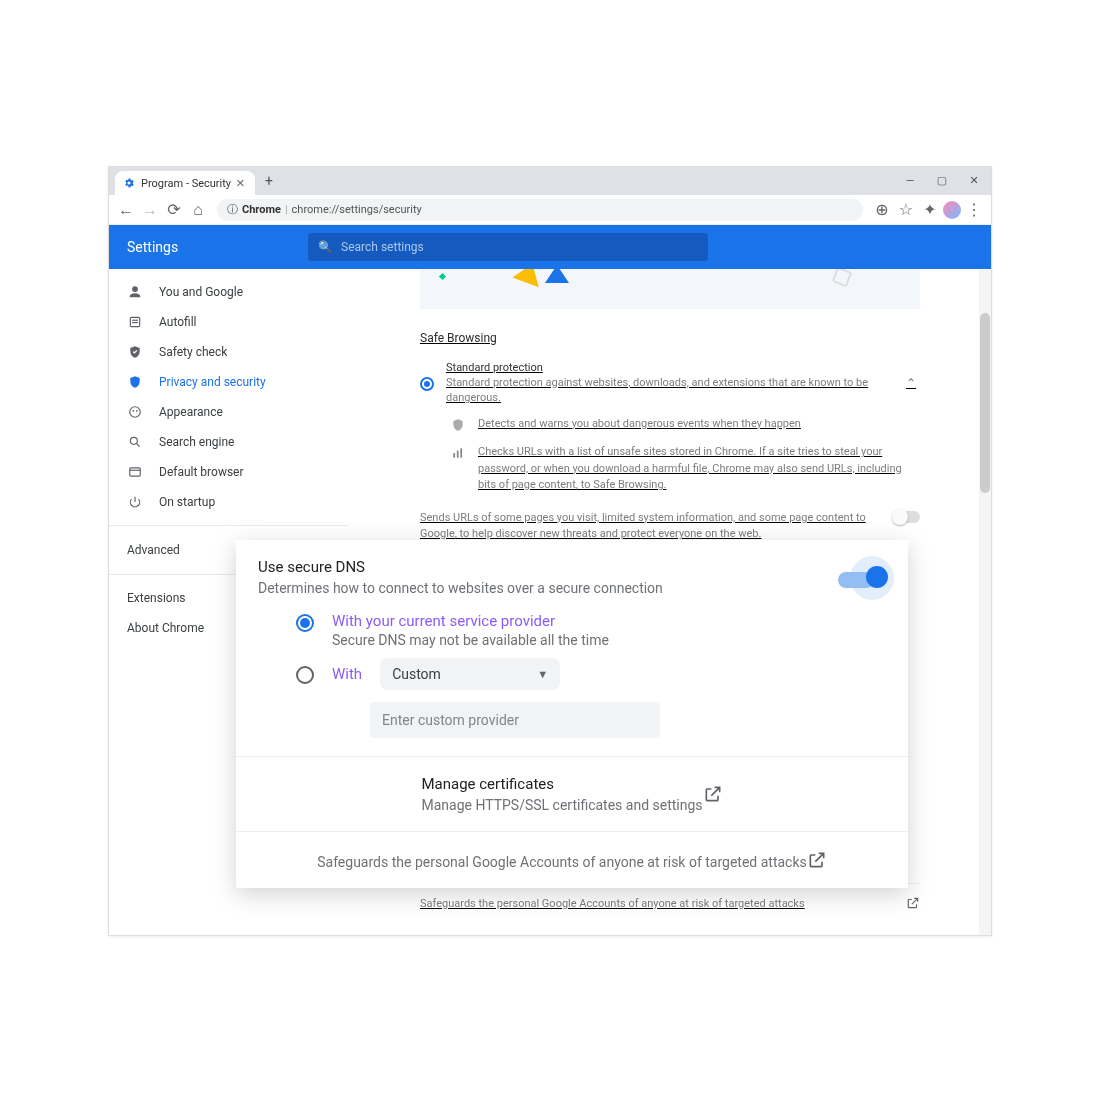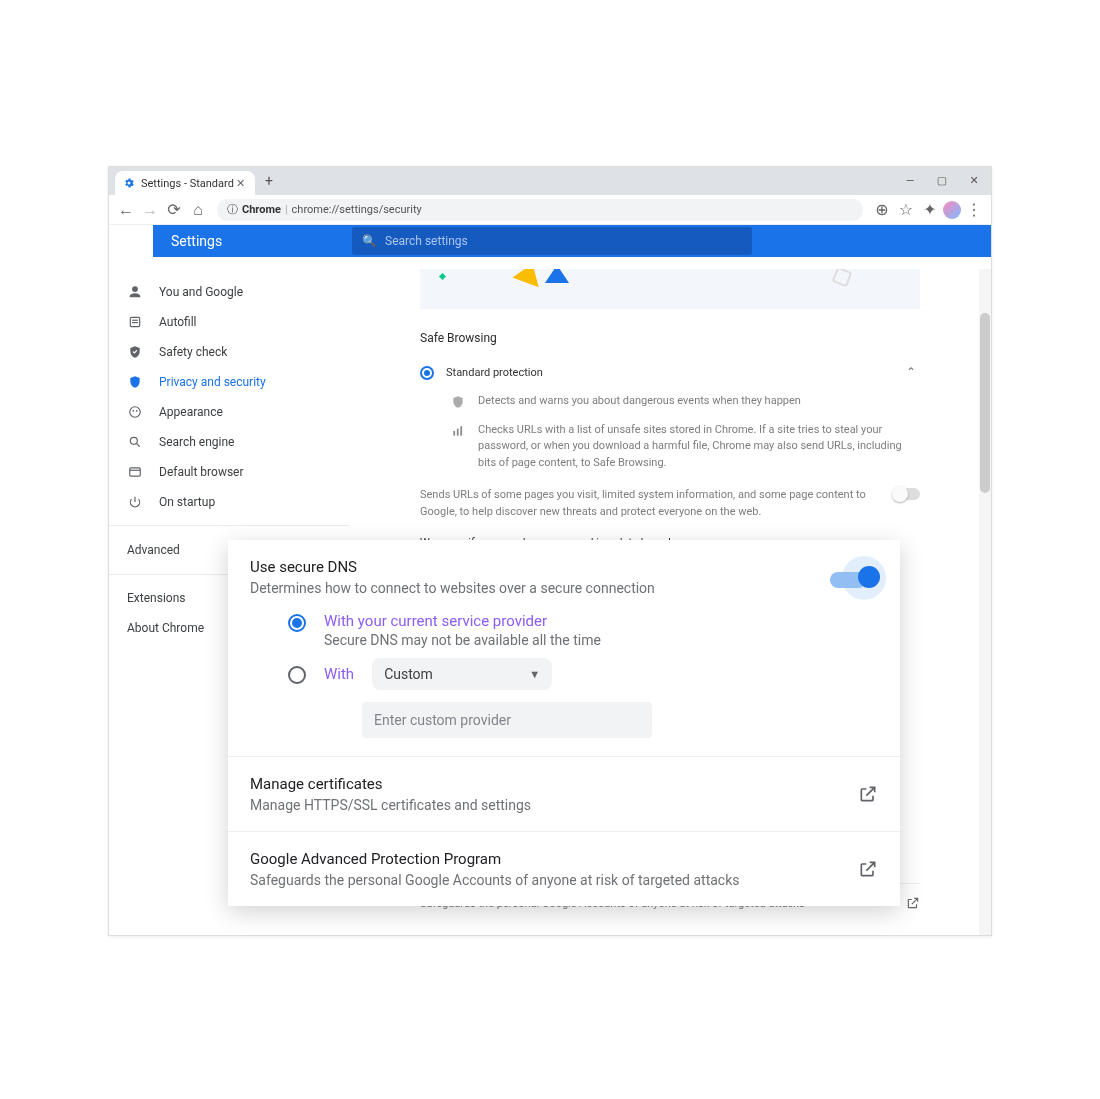--- a/index.html
+++ b/index.html
@@ -16,36 +16,36 @@
 
   .toolbar { height: 30px; display:flex; align-items:center; padding: 0 6px; border-bottom: 1px solid #eee; gap:2px; background: #fff;}
   .tbtn{width:22px;height:22px;display:flex;align-items:center;justify-content:center;color:#666;border-radius:50%;}
   .tbtn.dis{color:#bbb;}
   .addressarea{flex:1;display:flex;align-items:center;height:22px;background:#f1f3f4;border-radius:12px;padding:0 10px;margin:0 6px;font-size:11px;color:#555;gap:4px;}
   .addressarea .urlhost{color:#333;font-weight:bold;}
   .toolbar-right{display:flex;gap:2px;align-items:center;}
   .avatar-ico{width:18px;height:18px;border-radius:50%;background:linear-gradient(135deg,#f8b,#7bf);}
 
   .app { position: relative; height: calc(100% - 58px); background: #fff; }
-  .header { height:32px; background:#1a73e8; display:flex; align-items:center; color:#fff; padding:0 18px;margin-left:44px; }
+  .header { height:44px; background:#1a73e8; display:flex; align-items:center; color:#fff; padding:0 18px; }
   .header-title{font-size:14px;}
   .search-wrap{flex:0 0 400px; margin-left: 130px;}
   .search-box{height:28px;background:#155bbf;border-radius:3px;display:flex;align-items:center;padding:0 10px;color:#a9c5f0;font-size:12px;gap:8px;}
 
   .sidebar{position:absolute;left:0;top:44px;bottom:0;width:240px;padding-top:8px;font-size:12px;color:#3c4043;}
   .side-item{display:flex;align-items:center;height:30px;padding:0 18px;gap:16px;cursor:pointer;}
   .side-item.active{color:#1a73e8;}
   .side-ico{width:16px;display:flex;justify-content:center;color:#5f6368;}
   .side-item.active .side-ico{color:#1a73e8;}
   .side-sep{border-top:1px solid #e8eaed;margin:8px 0;}
   .adv-row{display:flex;align-items:center;justify-content:space-between;padding:0 18px;height:32px;color:#3c4043;cursor:pointer;}
   .ext-row{display:flex;align-items:center;justify-content:space-between;padding:0 18px;height:30px;color:#3c4043;}
 
   .content{position:absolute;left:240px;right:0;top:44px;bottom:0;overflow:hidden;}
-  .card-wrap{width:500px;margin:0 auto;}
+  .card-wrap{width:500px;margin:0 auto;text-decoration:underline;}
   .hero-area{height:40px;position:relative;background:#f3f6fb;overflow:hidden;}
   .hero-area .y-tri{position:absolute;left:95px;top:-6px;width:0;height:0;border-left:14px solid transparent;border-right:14px solid transparent;border-bottom:20px solid #fbbc04;transform:rotate(20deg);}
   .hero-area .b-tri{position:absolute;left:125px;top:-4px;width:0;height:0;border-left:12px solid transparent;border-right:12px solid transparent;border-bottom:18px solid #1a73e8;}
   .hero-area .hex{position:absolute;right:70px;top:0;width:16px;height:16px;border:2px solid #ddd;border-radius:3px;transform:rotate(22deg);}
   .hero-area .dot{position:absolute;left:20px;top:5px;width:5px;height:5px;background:#0c8;transform:rotate(45deg);}
   .section{padding:14px 0 4px 0;}
   .sec-title{font-size:12px;color:#2c2c2c;padding:8px 0 12px 0;}
   .radio-row{display:flex;gap:12px;padding:4px 0;align-items:center;}
   .radio-dot{width:14px;height:14px;border:2px solid #1a73e8;border-radius:50%;display:flex;align-items:center;justify-content:center;flex-shrink:0;margin-top:2px;}
   .radio-dot .inner{width:6px;height:6px;border-radius:50%;background:#1a73e8;}
@@ -62,52 +62,52 @@
   .toggle-off{width:26px;height:12px;border-radius:6px;background:#ddd;position:relative;margin-top:3px;flex-shrink:0;}
   .toggle-off::after{content:"";position:absolute;left:-2px;top:-2px;width:16px;height:16px;border-radius:50%;background:#fafafa;box-shadow:0 1px 2px rgba(0,0,0,0.3);}
   .warn-cut{font-size:11px;color:#333;padding-top:8px;}
   .bottom-row{display:flex;align-items:center;justify-content:space-between;border-top:1px solid #eee;padding:12px 0;font-size:11px;}
   .br-text{color:#7d7d7d;line-height:1.5;}
   .br-link{color:#666;}
   .scrollbar{position:absolute;right:0;top:0;bottom:0;width:12px;background:#f5f5f5;}
   .scrollthumb{position:absolute;right:1px;width:10px;height:180px;top:44px;background:#ccc;border-radius:5px;}
 
   
-  .overlay{position:absolute;left:228px;top:540px;width:672px;background:#fff;box-shadow:0 6px 24px rgba(0,0,0,0.18);border-radius:1px;z-index:10;}
+  .overlay{position:absolute;left:236px;top:540px;width:672px;background:#fff;box-shadow:0 6px 24px rgba(0,0,0,0.18);border-radius:1px;z-index:10;}
   .ov-section{padding:18px 22px;border-bottom:1px solid #eceef0;}
   .ov-section:last-child{border-bottom:none;}
   .ov-row-top{display:flex;justify-content:space-between;align-items:flex-start;}
   .ov-h{font-size:15px;color:#202124;}
   .ov-sub{font-size:14px;color:#6e7175;margin-top:4px;}
   .big-toggle{position:relative;width:48px;height:44px;flex-shrink:0;}
   .big-toggle .halo{position:absolute;right:-8px;top:-2px;width:44px;height:44px;border-radius:50%;background:rgba(26,115,232,0.12);}
   .big-toggle .track{position:absolute;left:0;top:14px;width:36px;height:16px;border-radius:10px;background:#93bef3;}
   .big-toggle .knob{position:absolute;right:-2px;top:8px;width:22px;height:22px;border-radius:50%;background:#1a73e8;}
   .ov-radio-row{display:flex;align-items:flex-start;gap:18px;padding:10px 0 0 38px;}
   .ov-radio{width:18px;height:18px;border:2px solid #5f6368;border-radius:50%;display:flex;align-items:center;justify-content:center;flex-shrink:0;margin-top:2px;}
   .ov-radio.sel{border-color:#1a73e8;}
   .ov-radio.sel .dot{width:10px;height:10px;border-radius:50%;background:#1a73e8;}
   .ov-r-label{font-size:15px;color:#8b5cf6;}
   .ov-r-sub{font-size:14px;color:#6e7175;margin-top:2px;}
   .ov-select{background:#f1f3f4;padding:8px 12px;border-radius:8px;display:flex;align-items:center;justify-content:space-between;width:180px;font-size:14px;color:#3c4043;}
   .ov-input{margin:12px 0 0 112px;background:#f1f3f4;padding:10px 12px;border-radius:4px;width:290px;font-size:14px;color:#80868b;}
-  .ov-link-row{display:flex;justify-content:space-between;align-items:center;}
+  .ov-link-row{display:flex;justify-content:center;align-items:center;}
   .ext-icon{width:20px;height:20px;color:#5f6368;}
 </style>
 </head>
 <body>
 
 <div class="window">
 
   <div class="tabbar">
     <div class="tab">
       <svg viewBox="0 0 24 24">
           <path fill="#1a73e8" d="M19.4 13a7.5 7.5 0 000-2l2-1.6-2-3.4-2.4 1a7.4 7.4 0 00-1.7-1L15 3h-4l-.3 2.6a7.4 7.4 0 00-1.7 1l-2.4-1-2 3.4L6.6 11a7.5 7.5 0 000 2l-2 1.6 2 3.4 2.4-1a7.4 7.4 0 001.7 1L11 21h4l.3-2.6a7.4 7.4 0 001.7-1l2.4 1 2-3.4zM12 15a3 3 0 110-6 3 3 0 010 6z"></path>
         </svg>
-      <span>Settings - Standard</span>
+      <span>Program - Security</span>
       <span class="tab-close">✕</span>
     </div>
     <div class="newtab">+</div>
     <div class="win-controls">
       <div class="win-btn">—</div>
       <div class="win-btn">▢</div>
       <div class="win-btn">✕</div>
     </div>
   </div>
 
@@ -241,20 +241,21 @@
             <div class="hex"></div>
         </div>
         <div class="section">
           <div class="sec-title">Safe Browsing</div>
           <div class="radio-row">
             <div class="radio-dot">
                 <div class="inner"></div>
               </div>
             <div class="radio-col">
               <div class="r-title">Standard protection</div>
+              <div class="r-sub">Standard protection against websites, downloads, and extensions that are known to be dangerous.</div>
             </div>
             <div class="chev">⌃</div>
           </div>
           <div class="info-row">
             <div class="info-ico">
                 <svg width="14" height="14" viewBox="0 0 24 24">
                   <path fill="currentColor" d="M12 2l8 3v6c0 5-3.4 9.7-8 11-4.6-1.3-8-6-8-11V5l8-3z" opacity="0.7"></path>
                 </svg>
               </div>
             <div>Detects and warns you about dangerous events when they happen</div>
@@ -342,21 +343,20 @@
       <span class="ext-icon">
         <svg width="20" height="20" viewBox="0 0 24 24">
             <path fill="none" stroke="currentColor" stroke-width="2" d="M14 4h6v6M20 4L10 14M18 14v5a1 1 0 01-1 1H5a1 1 0 01-1-1V7a1 1 0 011-1h5"></path>
           </svg>
       </span>
     </div>
   </div>
   <div class="ov-section">
     <div class="ov-link-row">
       <div>
-        <div class="ov-h">Google Advanced Protection Program</div>
         <div class="ov-sub">Safeguards the personal Google Accounts of anyone at risk of targeted attacks</div>
       </div>
       <span class="ext-icon">
         <svg width="20" height="20" viewBox="0 0 24 24">
             <path fill="none" stroke="currentColor" stroke-width="2" d="M14 4h6v6M20 4L10 14M18 14v5a1 1 0 01-1 1H5a1 1 0 01-1-1V7a1 1 0 011-1h5"></path>
           </svg>
       </span>
     </div>
   </div>
 </div>

